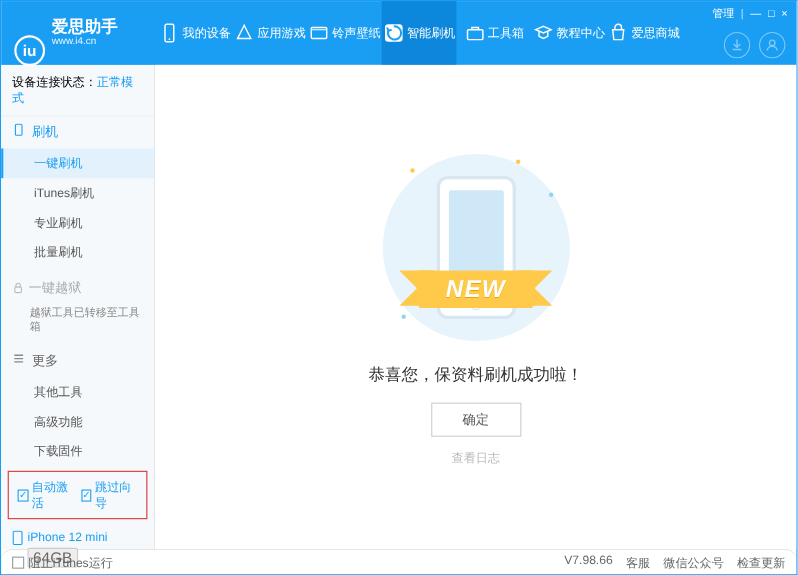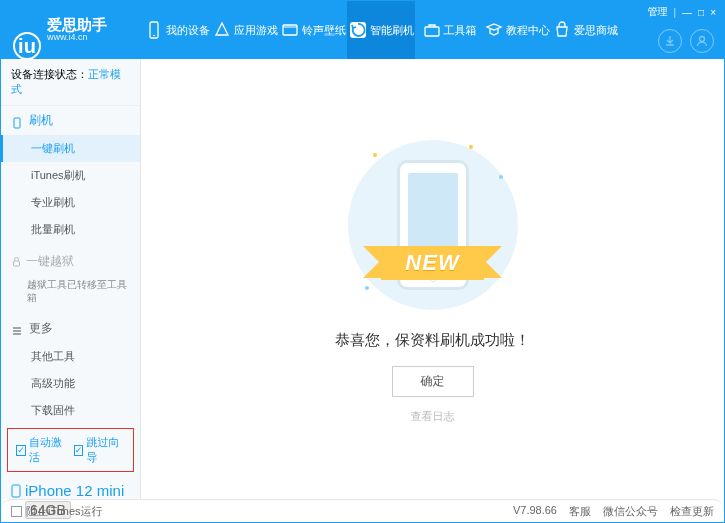--- a/index.html
+++ b/index.html
@@ -1,45 +1,45 @@
 <!DOCTYPE html>
 <html><head>
 <meta charset="utf-8">
 <style>
 * { margin: 0; padding: 0; box-sizing: border-box; }
 body { font-family: "Microsoft YaHei", Arial, sans-serif; font-size: 12px; background: #fff; width: 725px; height: 523px; overflow: hidden; border: 1px solid #1a9ef3; }
 .header { background: #1a9ef3; height: 58px; display: flex; align-items: center; padding: 0 8px 0 12px; color: #fff; position: relative; }
 .logo-area { display: flex; align-items: center; gap: 6px; width: 130px; }
-.logo-circle { width: 28px; height: 28px; border: 2px solid #fff; border-radius: 50%; display: flex; align-items: center; justify-content: center; font-weight: bold; font-size: 20px; margin-top: 32px; }
+.logo-circle { width: 28px; height: 28px; border: 2px solid #fff; border-radius: 50%; display: flex; align-items: center; justify-content: center; font-weight: bold; font-size: 14px; margin-top: 32px; }
 .logo-text { display: flex; flex-direction: column; line-height: 1.1; }
 .logo-title { font-size: 15px; font-weight: bold; text-align: center; }
 .logo-url { font-size: 9px; opacity: 0.9; }
 .nav { display: flex; height: 58px; }
 .nav-item { width: 68px; display: flex; flex-direction: row; align-items: center; justify-content: center; gap: 2px; cursor: pointer; font-size: 11px; }
 .nav-item.active { background: #0c87db; }
 .nav-icon { width: 20px; height: 20px; display: flex; align-items: center; justify-content: center; }
 .header-right { position: absolute; right: 8px; top: 4px; display: flex; gap: 6px; font-size: 10px; align-items: center; }
 .header-circles { position: absolute; right: 10px; bottom: 6px; display: flex; gap: 8px; }
 .circle-btn { width: 24px; height: 24px; border: 1.5px solid #7fc9f7; border-radius: 50%; display: flex; align-items: center; justify-content: center; cursor: pointer; }
 .body-area { display: flex; height: 440px; }
 .sidebar { width: 140px; background: #f5f9fc; border-right: 1px solid #e5e5e5; display: flex; flex-direction: column; }
 .conn-status { padding: 8px 10px; font-size: 11px; border-bottom: 1px solid #eee; }
 .conn-normal { color: #1a9ef3; }
-.side-section { padding: 6px 10px; display: flex; align-items: flex-end; gap: 6px; font-size: 12px; color: #333; }
+.side-section { padding: 6px 10px; display: flex; align-items: flex-start; gap: 6px; font-size: 12px; color: #333; }
 .side-section.icon-title { font-weight: normal; }
 .side-item { padding: 6px 10px 6px 30px; font-size: 11px; color: #555; cursor: pointer; }
 .side-item.active { background: #e3f1fc; color: #1a9ef3; border-left: 2px solid #1a9ef3; padding-left: 28px; }
 .side-locked { color: #aaa; display: flex; align-items: center; gap: 4px; padding: 6px 10px; }
 .side-note { font-size: 10px; color: #888; padding: 2px 10px 6px 26px; line-height: 1.3; }
 .divider { height: 1px; background: #e5e5e5; margin: 2px 0; }
 .checkbox-row { display: flex; gap: 6px; padding: 6px 8px; border: 1px solid #d33; margin: 4px 6px; }
 .checkbox-item { display: flex; align-items: center; gap: 3px; font-size: 11px; color: #1a9ef3; }
 .checkbox-box { width: 11px; height: 11px; border: 1px solid #1a9ef3; display: flex; align-items: center; justify-content: center; font-size: 9px; color: #1a9ef3; }
 .device-block { padding: 6px 10px; }
-.device-name { color: #1a9ef3; font-size: 15px; display: flex; align-items: center; gap: 4px; }
+.device-name { color: #1a9ef3; font-size: 11px; display: flex; align-items: center; gap: 4px; }
 .device-storage { background: #eee; border: 1px solid #ccc; font-size: 14px; padding: 0 4px; display: inline-block; margin: 2px 0 12px 14px; border-radius: 2px; color: #666; }
 .device-sub { font-size: 10px; color: #888; padding-left: 14px; }
 .main { flex: 1; display: flex; flex-direction: column; align-items: center; justify-content: center; background: #fff; position: relative; }
 .illus { width: 180px; height: 180px; position: relative; display: flex; align-items: center; justify-content: center; }
 .illus-circle { width: 170px; height: 170px; background: #e8f4fb; border-radius: 50%; position: absolute; }
 .illus-phone { width: 72px; height: 130px; background: #fff; border: 3px solid #d8e6f0; border-radius: 10px; position: relative; z-index: 2; }
 .illus-phone::before { content: ""; position: absolute; top: 10px; left: 8px; right: 8px; bottom: 16px; background: #cfe8f7; border-radius: 2px; }
 .illus-phone::after { content: ""; position: absolute; bottom: 5px; left: 50%; transform: translateX(-50%); width: 8px; height: 8px; border: 1.5px solid #d8e6f0; border-radius: 50%; }
 .ribbon { position: absolute; z-index: 3; bottom: 35px; background: #ffc94a; color: #fff; font-weight: bold; font-style: italic; font-size: 22px; padding: 4px 24px; letter-spacing: 1px; text-shadow: 0 1px 0 #e6a800; margin-top: 23px; }
 .ribbon::before, .ribbon::after { content: ""; position: absolute; top: 0; border: 16px solid #ffc94a; }

